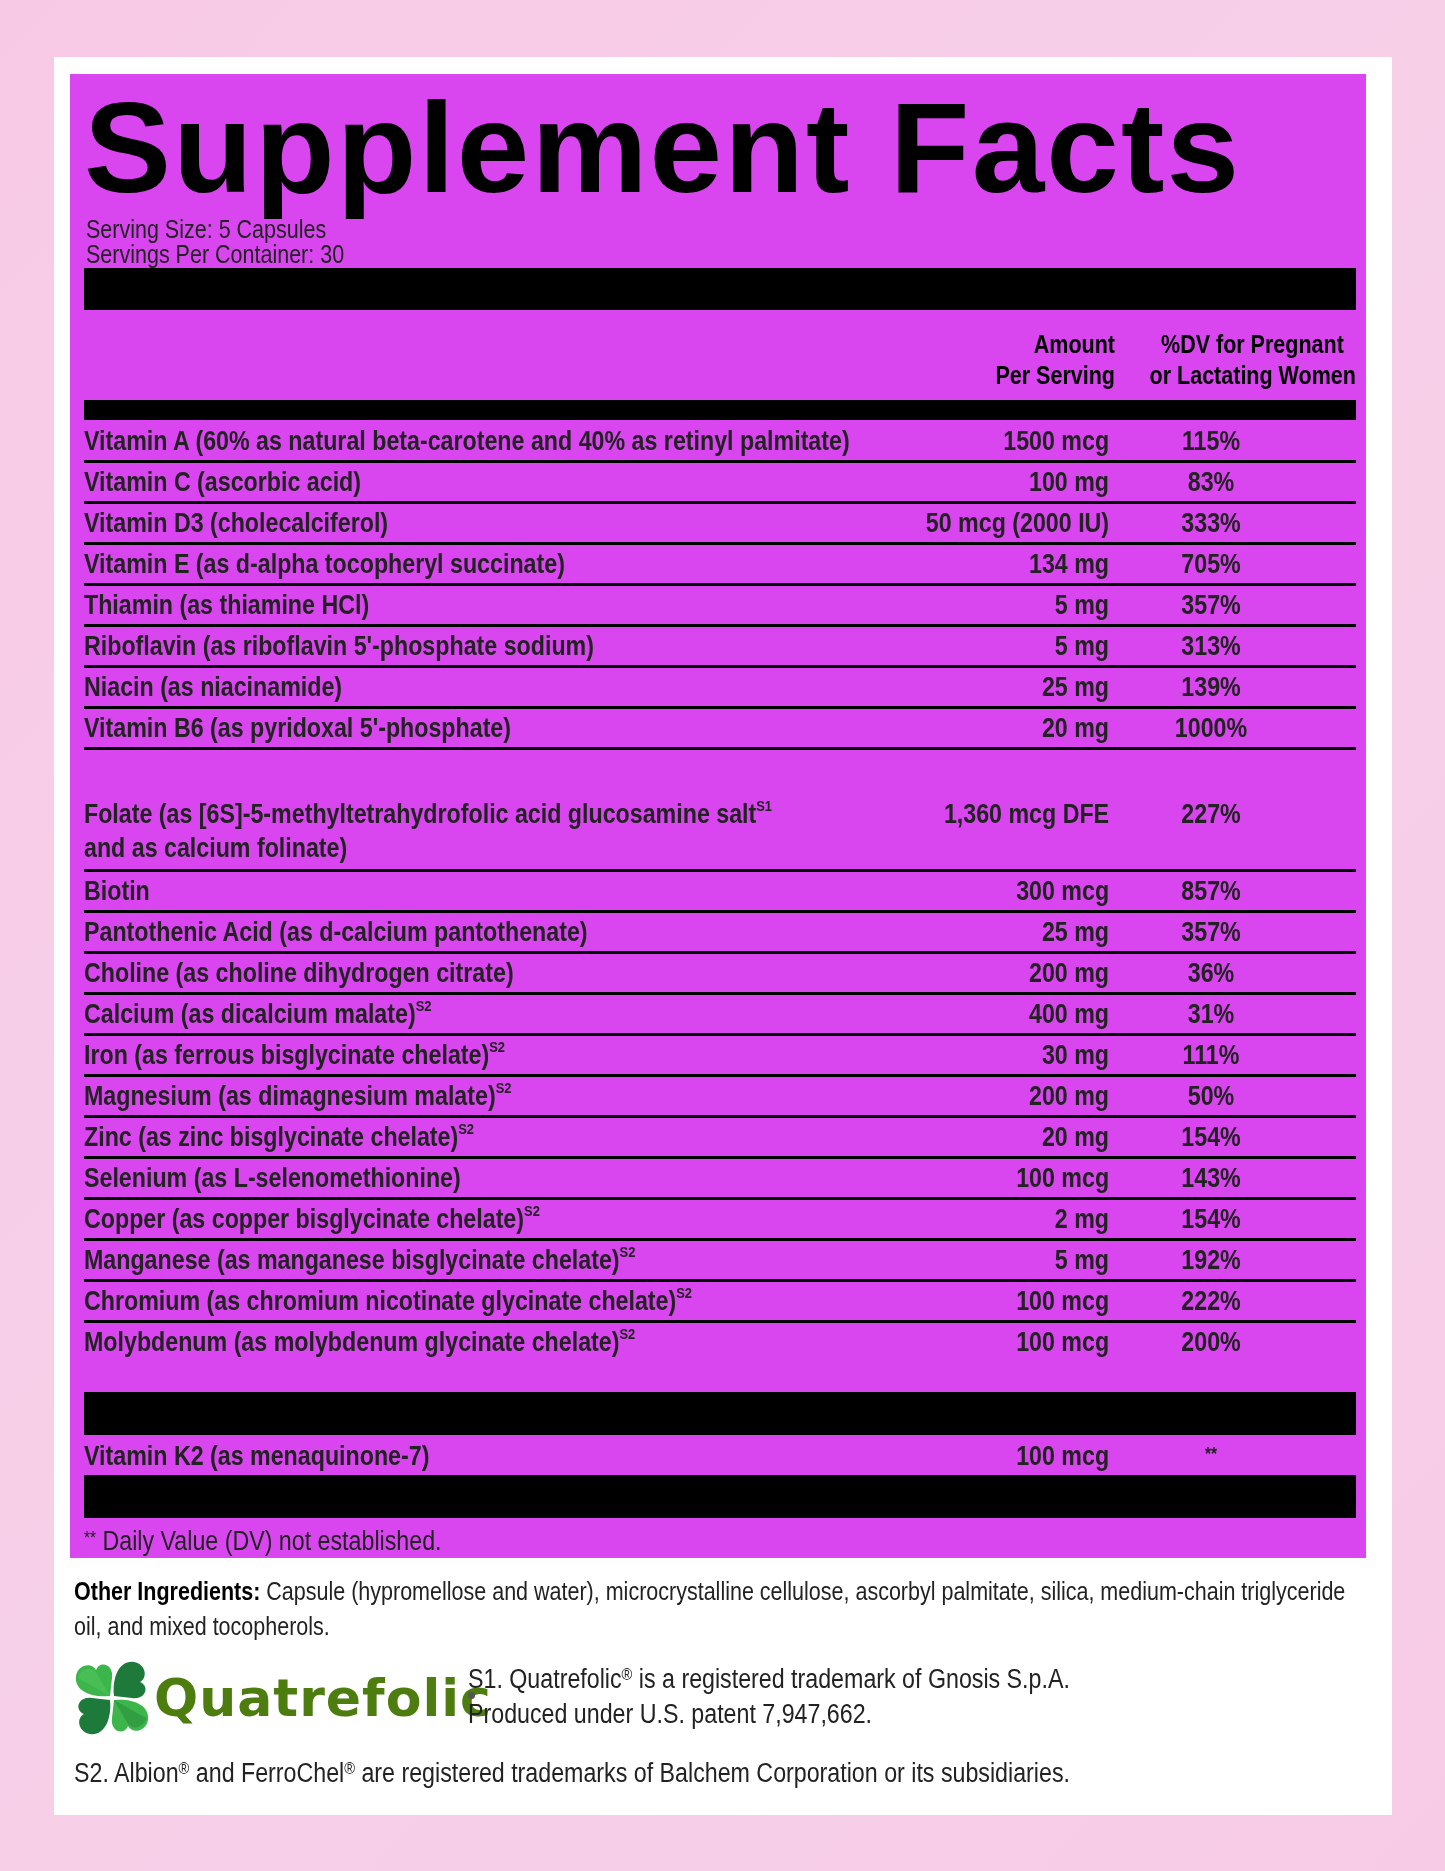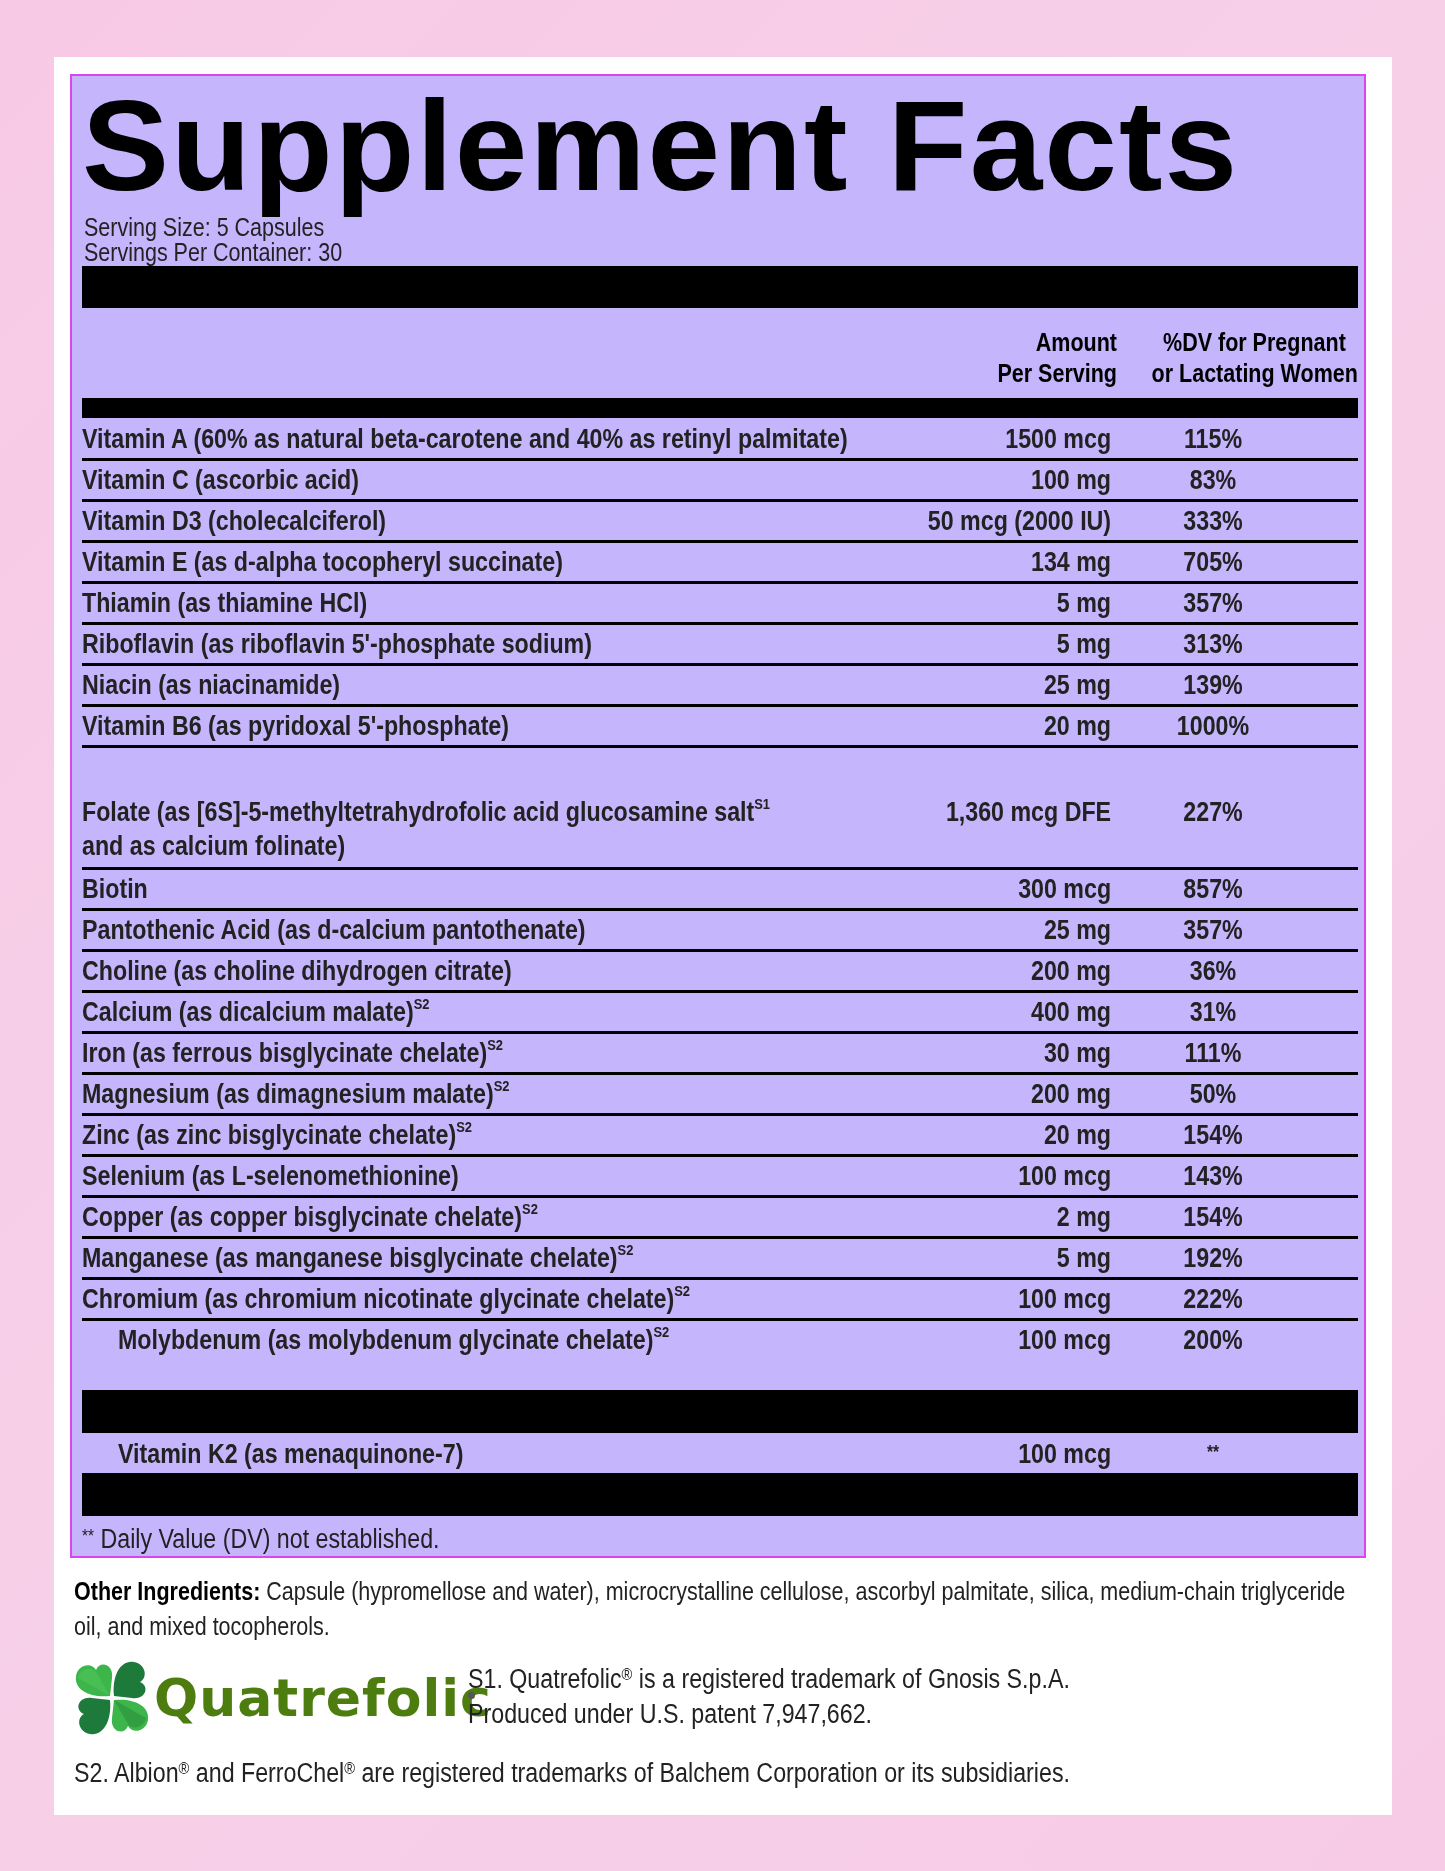--- a/index.html
+++ b/index.html
@@ -10,21 +10,21 @@
     font-family: "Liberation Sans", "DejaVu Sans", sans-serif;
     color: #1a1a1a;
     overflow: hidden;
   }
   .card {
     position: absolute; left: 54px; top: 57px; width: 1338px; height: 1758px;
     background: #ffffff;
   }
   .panel {
     position: absolute; left: 16px; top: 17px; width: 1296px; height: 1484px;
-    border: 2px solid #d946ef; box-sizing: border-box; background: #c4b5fd;
+    border: 4px solid #d946ef; box-sizing: border-box; background: #d946ef;
   }
   .title {
     position: absolute; left: 10px; top: 6px;
     font-family: "Liberation Sans", sans-serif; font-weight: 700;
     font-size: 128px; line-height: 128px; letter-spacing: 2px;
     color: #000; white-space: nowrap;
     transform: scaleX(1.02); transform-origin: left top;
   }
   .serving {
     position: absolute; left: 12px; font-size: 25px; line-height: 28px;
@@ -35,21 +35,21 @@
     position: absolute; font-weight: 700; font-size: 25px; line-height: 31px;
     color: #000; text-align: right; white-space: nowrap;
     transform: scaleX(0.86); transform-origin: right top;
   }
   .rows { position: absolute; left: 10px; right: 6px; top: 344px; font-weight: bold; }
   .row {
     position: relative; height: 38px; border-bottom: 3px solid #000;
     box-sizing: content-box;
   }
   .row.tall { height: 74px; margin-top: 45px; }
-  .row.last { border-bottom: none; margin-left: 36px; }
+  .row.last { border-bottom: none; }
   .cell {
     position: absolute; top: 2px; font-size: 27px; line-height: 34px; color: #222;
     white-space: nowrap;
   }
   .name { left: 0; transform: scaleX(0.86); transform-origin: left top; }
   .amt { right: 247px; text-align: right; transform: scaleX(0.86); transform-origin: right top; }
   .dv { right: 60px; width: 170px; text-align: center; transform: scaleX(0.86); transform-origin: center top; }
   .dv.stars { font-size: 18px; top: 0; }
   sup { font-size: 15px; line-height: 0; vertical-align: 12px; }
   .footnote-dv {

